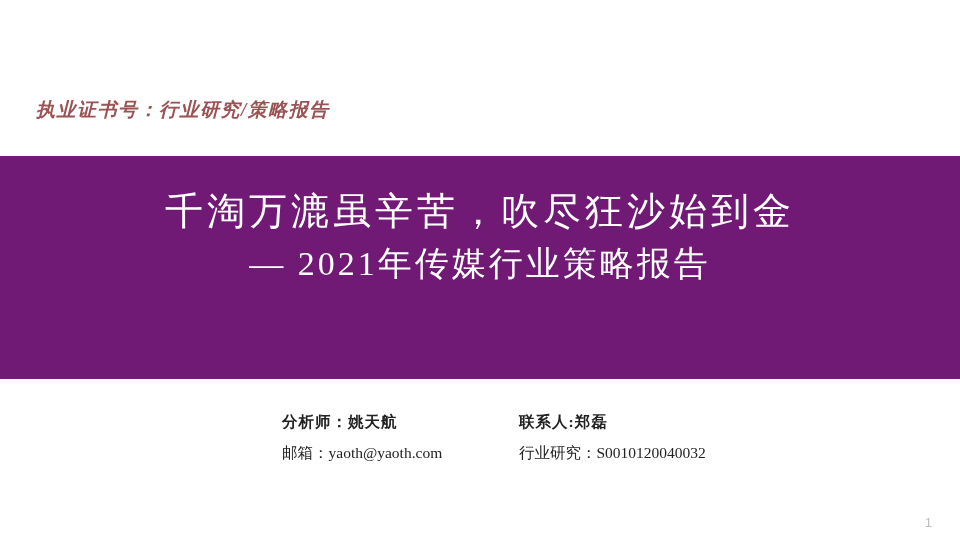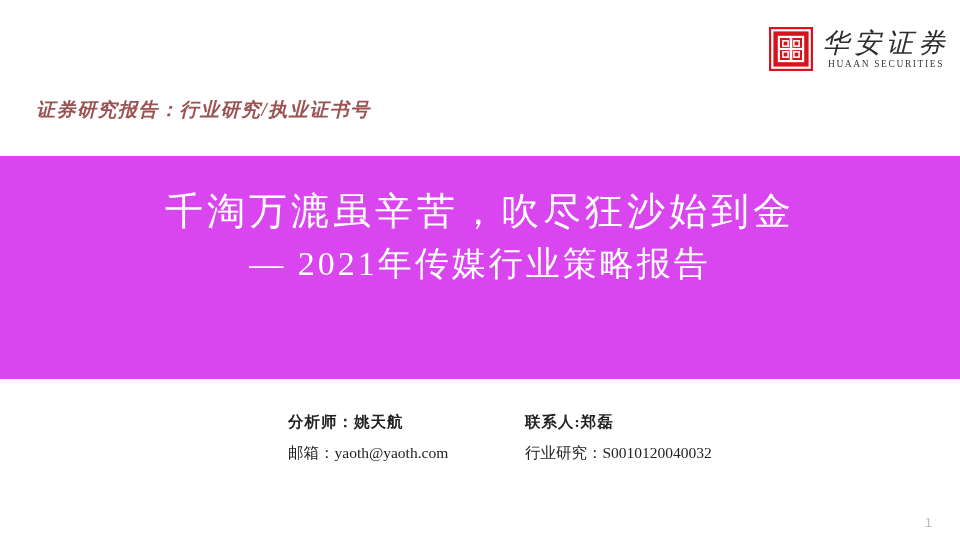--- a/index.html
+++ b/index.html
@@ -18,56 +18,39 @@
   
   .report-type { position: absolute; left: 36px; top: 97px; font-size: 19px; font-weight: bold; font-style: italic; color: #9a5252; letter-spacing: 1.5px; white-space: nowrap; }
 
   
   .banner { position: absolute; left: 0; top: 156px; width: 960px; height: 223px; background: #CC0000; text-align: center; color: #ffffff; }
   .banner-title { margin-top: 32px; font-size: 38px; font-weight: 500; letter-spacing: 4px; line-height: 46px; white-space: nowrap; }
   .banner-subtitle { margin-top: 14px; font-size: 34px; font-weight: 400; letter-spacing: 3px; line-height: 32px; white-space: nowrap; }
   .banner-date { margin-top: 30px; font-size: 20px; font-weight: 400; letter-spacing: 1px; line-height: 26px; white-space: nowrap; }
 
   
-  .contacts { position: absolute; left: 288px; top: 406px; display: flex; }
+  .contacts { position: absolute; left: 282px; top: 406px; display: flex; }
   .contact-col { display: flex; flex-direction: column; }
   .contact-col.analyst { width: 221px; }
   .contact-col.person  { margin-left: 16px; }
   .contact-line { font-size: 15.5px; color: #222222; line-height: 31px; white-space: nowrap; }
   .contact-line.role { font-weight: bold; letter-spacing: 1px; }
 
   
   .page-number { position: absolute; right: 28px; bottom: 10px; font-size: 13px; color: #bdbdbd; font-family: "Liberation Sans", sans-serif; }
 </style>
 </head>
 <body>
 
 <div class="page">
 
-  <div class="logo">
-    <svg class="logo-seal" width="44" height="44" viewBox="0 0 40 40" aria-hidden="true">
-      <rect x="0" y="0" width="40" height="40" fill="#D7121B"></rect>
-      <rect x="3" y="3" width="34" height="34" fill="none" stroke="#ffffff" stroke-width="2"></rect>
-      <rect x="9" y="9" width="22" height="22" fill="none" stroke="#ffffff" stroke-width="2"></rect>
-      <line x1="20" y1="9" x2="20" y2="31" stroke="#ffffff" stroke-width="2.4"></line>
-      <line x1="9" y1="20" x2="31" y2="20" stroke="#ffffff" stroke-width="2"></line>
-      <rect x="12.6" y="12.6" width="4.8" height="4.8" fill="none" stroke="#ffffff" stroke-width="1.4"></rect>
-      <rect x="22.6" y="12.6" width="4.8" height="4.8" fill="none" stroke="#ffffff" stroke-width="1.4"></rect>
-      <rect x="12.6" y="22.6" width="4.8" height="4.8" fill="none" stroke="#ffffff" stroke-width="1.4"></rect>
-      <rect x="22.6" y="22.6" width="4.8" height="4.8" fill="none" stroke="#ffffff" stroke-width="1.4"></rect>
-    </svg>
-    <div class="logo-text">
-      <div class="logo-name-cn">华安证券</div>
-      <div class="logo-name-en">HUAAN SECURITIES</div>
-    </div>
-  </div>
 
-  <div class="report-type" style="color: rgb(154, 82, 82);">证券研究报告：行业研究/执业证书号</div>
+  <div class="report-type" style="color: rgb(154, 82, 82);">执业证书号：行业研究/策略报告</div>
 
-  <div class="banner" style="background-color: #d946ef; color: rgb(255, 255, 255);">
+  <div class="banner" style="background-color: #701a75; color: rgb(255, 255, 255);">
     <div class="banner-title">千淘万漉虽辛苦，吹尽狂沙始到金</div>
     <div class="banner-subtitle">— 2021年传媒行业策略报告</div>
   </div>
 
   <div class="contacts">
     <div class="contact-col analyst">
       <div class="contact-line role">分析师：姚天航</div>
       <div class="contact-line">邮箱：yaoth@yaoth.com</div>
     </div>
     <div class="contact-col person">

